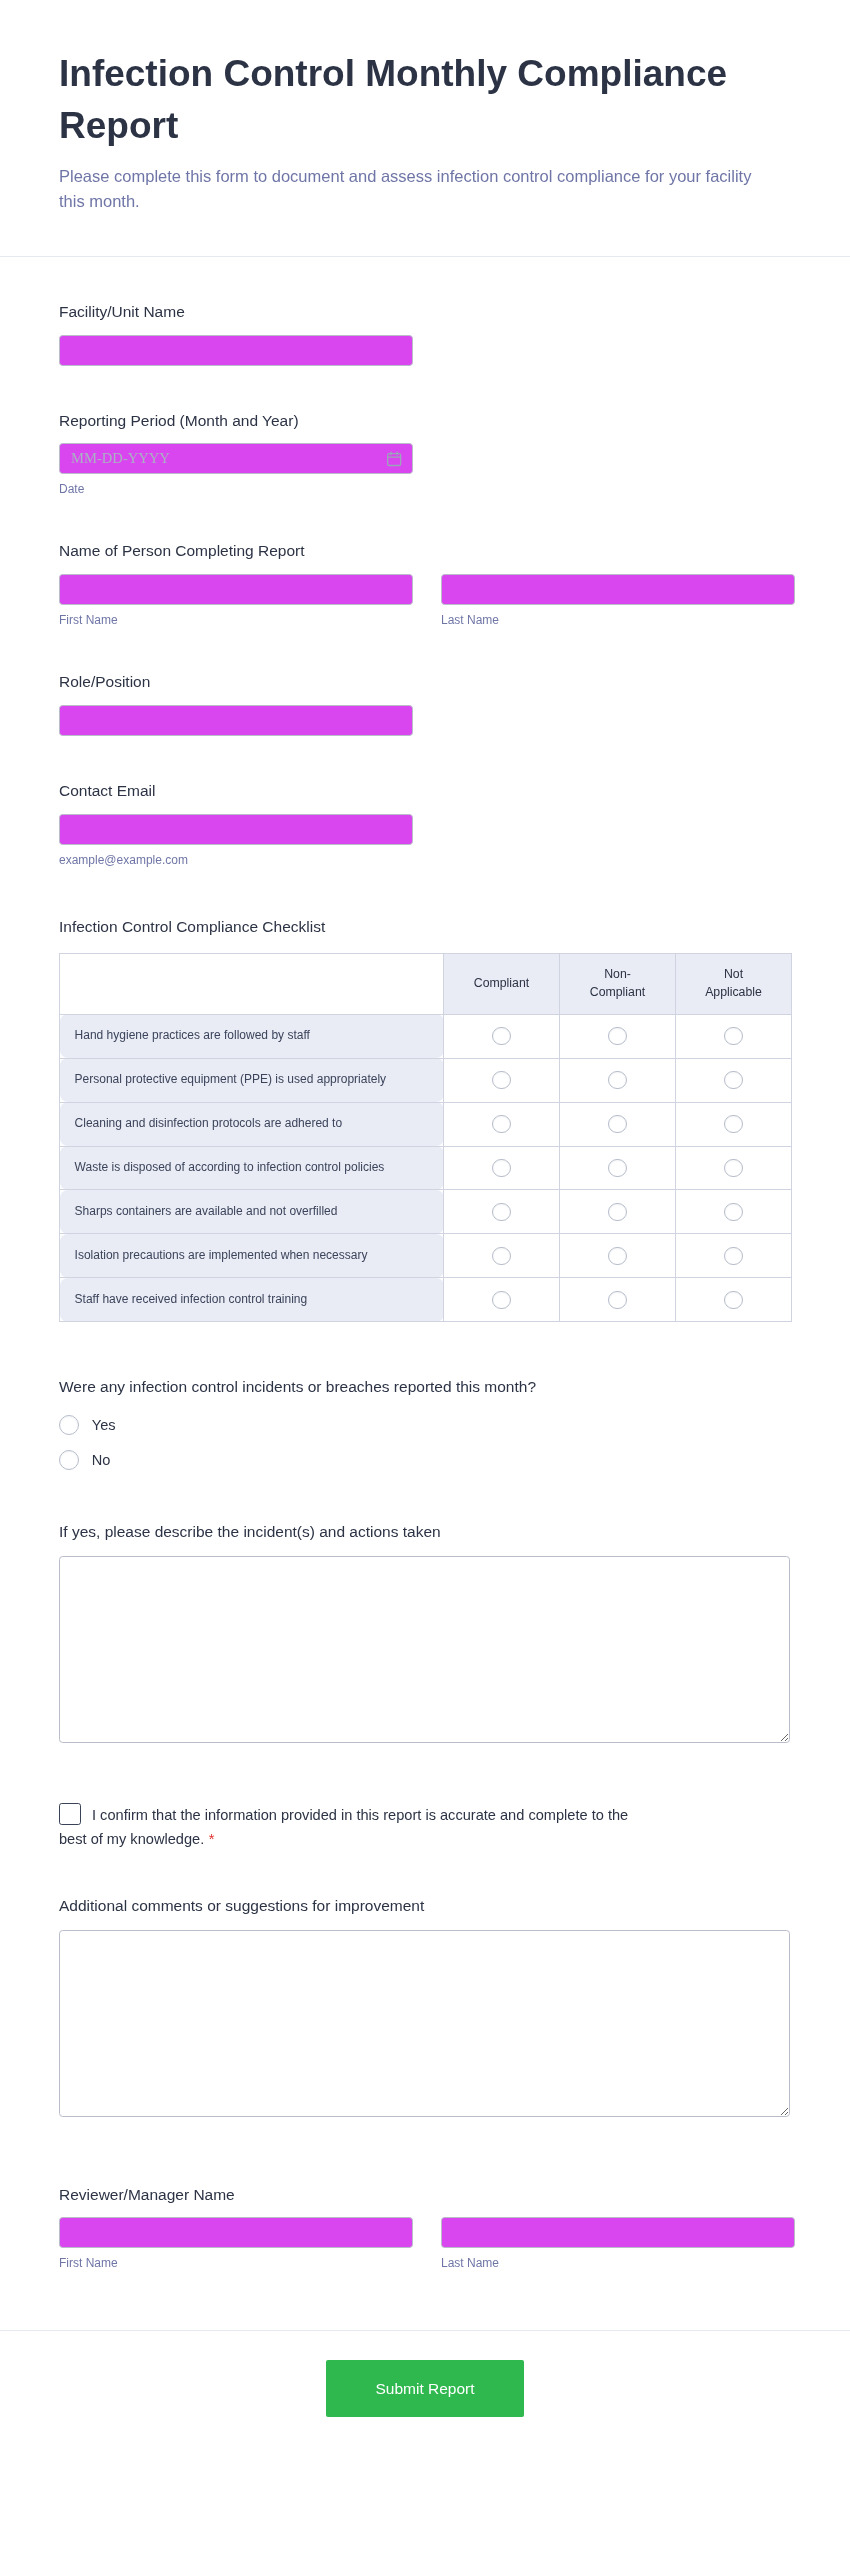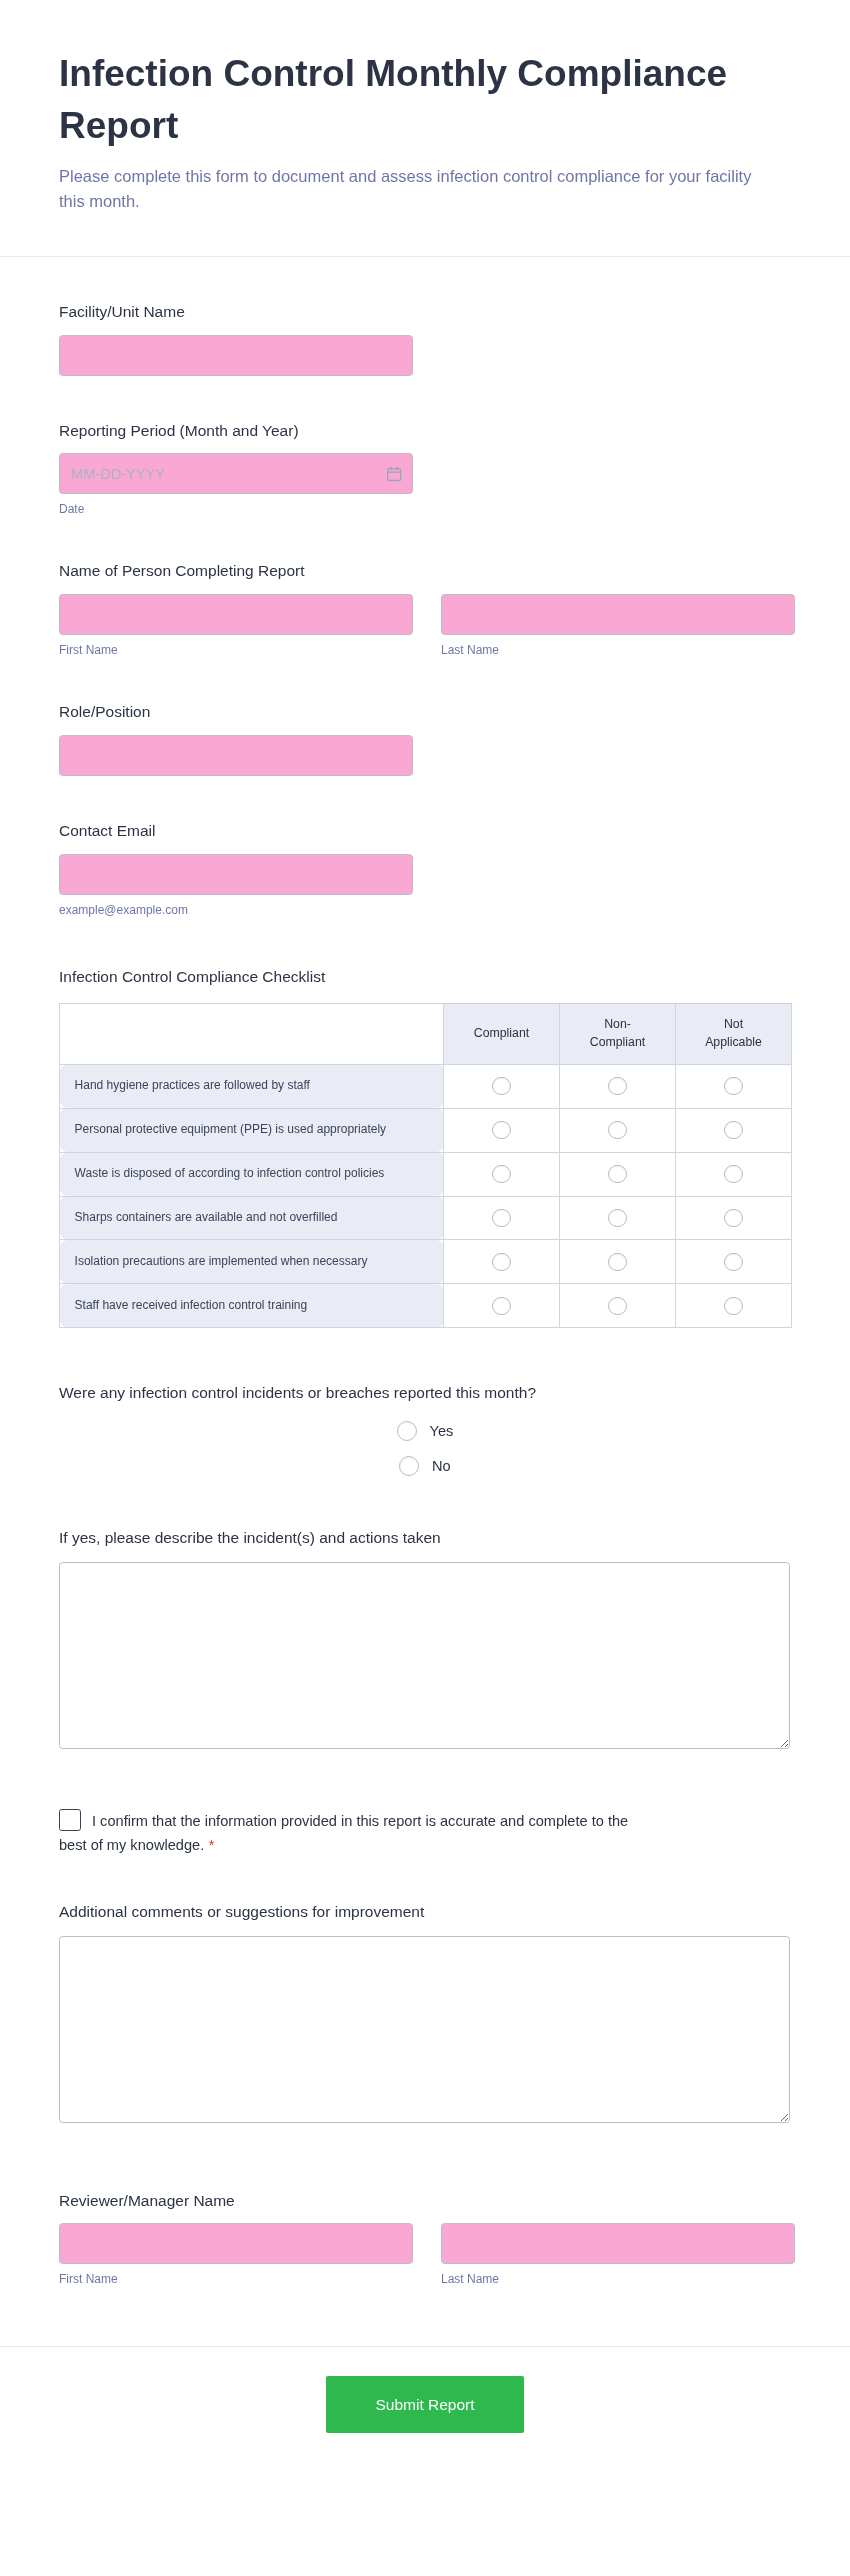--- a/index.html
+++ b/index.html
@@ -21,24 +21,24 @@
     font-size: 16.5px; line-height: 1.5; color: #6f76a7; margin: 0; max-width: 722px;
   }
 
   
   .form-body { padding: 0 59px; }
   .field { margin-top: 46px; }
   .field-label { display: block; font-size: 15.5px; font-weight: 500; color: #2c3345; margin-bottom: 13.7px; }
   .sublabel { display: block; font-size: 12px; color: #6f76a7; margin-top: 8.2px; }
 
   input.text-input {
-    width: 354px; height: 41px; padding: 0 11px;
+    width: 354px; height: 31px; padding: 0 11px;
     border: 0.9px solid #b8bdc9; border-radius: 3.7px;
-    font-family: Liberation Sans, sans-serif; font-size: 14.6px; color: #2c3345;
-    background: #f9a8d4; outline: none;
+    font-family: Liberation Serif, serif; font-size: 14.6px; color: #2c3345;
+    background: #d946ef; outline: none;
   }
   input.text-input::placeholder { color: #a9b1c2; }
   .full-row-inputs { display: flex; gap: 28px; }
   .input-col { display: flex; flex-direction: column; }
 
   .date-wrap { position: relative; width: 354px; }
   .date-wrap input.text-input { width: 100%; padding-right: 38px; }
   .calendar-icon {
     position: absolute; right: 10px; top: 50%; transform: translateY(-50%);
     width: 18.3px; height: 18.3px; color: #9aa5b8; cursor: pointer; display: inline-flex;
@@ -65,21 +65,21 @@
   input.radio {
     -webkit-appearance: none; appearance: none;
     width: 18.3px; height: 18.3px; margin: 0;
     border: 0.9px solid #b6bdcb; border-radius: 50%; background: #fff;
     cursor: pointer; box-shadow: inset 0 0.9px 1.8px rgba(44,51,69,.06);
     vertical-align: middle;
   }
   input.radio.big { width: 20px; height: 20px; }
 
   .radio-group { margin-top: 18.3px; display: flex; flex-direction: column; gap: 15.5px; }
-  .radio-option { display: flex; align-items: center; gap: 12.8px; cursor: pointer; justify-content: center; }
+  .radio-option { display: flex; align-items: center; gap: 12.8px; cursor: pointer; }
   .radio-option-label { font-size: 14.6px; color: #2c3345; }
 
   textarea.textarea {
     width: 731px; height: 187px; margin-top: 14.6px;
     border: 0.9px solid #b8bdc9; border-radius: 3.7px;
     font-family: "Liberation Sans", sans-serif; font-size: 14.6px; color: #2c3345;
     padding: 9.1px 11px; outline: none;
   }
 
   .confirm-field { margin-top: 57px; max-width: 594px; }
@@ -179,20 +179,26 @@
             <td class="radio-cell"><input class="radio" type="radio" name="r0" style=""></td>
             <td class="radio-cell"><input class="radio" type="radio" name="r0" style=""></td>
           </tr>
           <tr>
             <td class="row-label">Personal protective equipment (PPE) is used appropriately</td>
             <td class="radio-cell"><input class="radio" type="radio" name="r1" style=""></td>
             <td class="radio-cell"><input class="radio" type="radio" name="r1" style=""></td>
             <td class="radio-cell"><input class="radio" type="radio" name="r1" style=""></td>
           </tr>
           <tr>
+            <td class="row-label">Cleaning and disinfection protocols are adhered to</td>
+            <td class="radio-cell"><input class="radio" type="radio" name="r2" style=""></td>
+            <td class="radio-cell"><input class="radio" type="radio" name="r2" style=""></td>
+            <td class="radio-cell"><input class="radio" type="radio" name="r2" style=""></td>
+          </tr>
+          <tr>
             <td class="row-label">Waste is disposed of according to infection control policies</td>
             <td class="radio-cell"><input class="radio" type="radio" name="r3" style=""></td>
             <td class="radio-cell"><input class="radio" type="radio" name="r3" style=""></td>
             <td class="radio-cell"><input class="radio" type="radio" name="r3" style=""></td>
           </tr>
           <tr>
             <td class="row-label">Sharps containers are available and not overfilled</td>
             <td class="radio-cell"><input class="radio" type="radio" name="r4" style=""></td>
             <td class="radio-cell"><input class="radio" type="radio" name="r4" style=""></td>
             <td class="radio-cell"><input class="radio" type="radio" name="r4" style=""></td>

